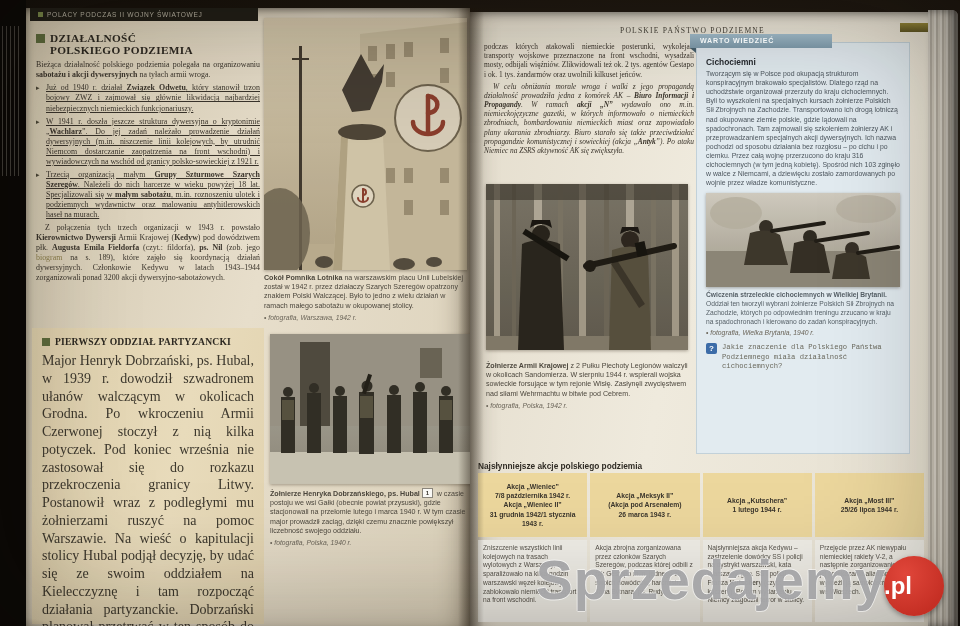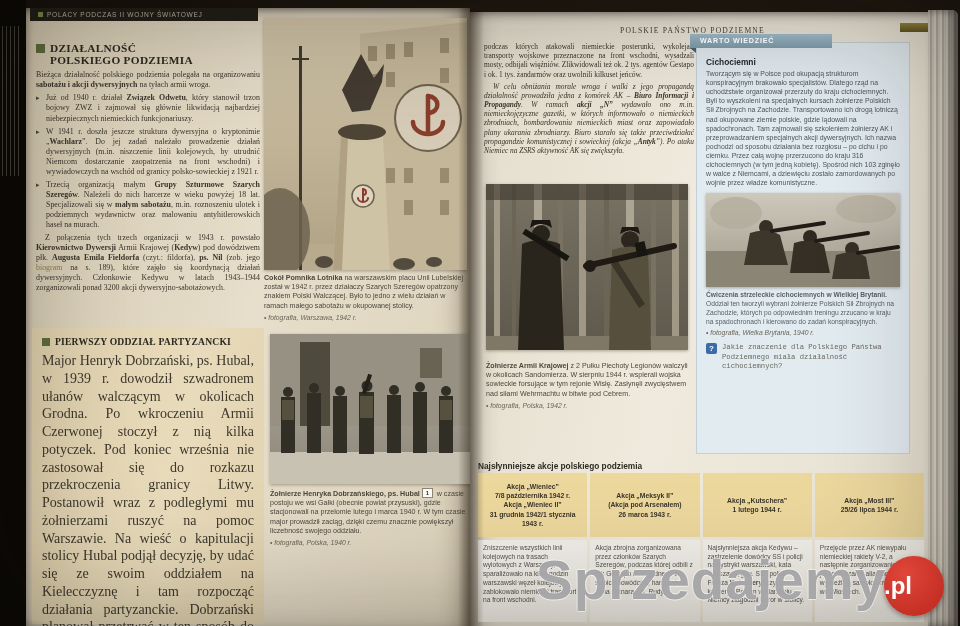--- a/index.html
+++ b/index.html
@@ -37,30 +37,30 @@
   .badge{display:inline-block;min-width:7px;padding:0 1px;background:#fbfaf6;border:1px solid #8b867c;
     color:#3c382f;font-size:6px;line-height:8px;text-align:center;margin:0 2px;font-weight:700;
     font-family:"Liberation Sans",sans-serif;vertical-align:1px;}
   .sq{display:inline-block;width:9px;height:9px;background:#5e6c3d;flex:0 0 9px;margin-top:2px;}
   .q-row{display:flex;gap:5px;align-items:flex-start;}
   .q-icon{flex:0 0 11px;width:11px;height:11px;background:#3c6ca8;color:#fff;border-radius:2px;
     font-family:"Liberation Sans",sans-serif;font-weight:700;font-size:8px;line-height:11px;text-align:center;}
   .q-text{font-family:Liberation Mono, monospace;font-size:7.2px;line-height:1.3;color:#6b6a5e;}
   .bullet-row{display:flex;gap:3px;margin-top:3px;}
   .bullet-glyph{flex:0 0 7px;color:#4a4536;font-size:7px;line-height:10px;}
-  .bullet-row .bt{flex:1;}
+  .bullet-row .bt{flex:1;text-decoration:underline;}
   p{margin:0 0 3px 0;}
   figure{margin:0;}
 
   
   #tab-left{left:4px;top:0;width:228px;height:13px;background:#201e17;color:#b7b2a2;
     font-family:"Liberation Sans",sans-serif;font-size:6.6px;letter-spacing:.7px;line-height:13px;
     display:flex;align-items:center;gap:4px;padding-left:8px;box-sizing:border-box;}
   #tab-left .tabsq{width:5px;height:5px;background:#7a8a4a;flex:0 0 5px;}
-  #lcol{left:10px;top:34px;width:224px;height:300px;overflow:hidden;}
+  #lcol{left:10px;top:24px;width:224px;height:300px;overflow:hidden;}
   .h1-row{display:flex;gap:5px;margin-bottom:4px;}
   .h1{font-weight:700;font-size:11.3px;line-height:1.08;color:#2d2921;letter-spacing:.3px;}
   #fig-monument{left:238px;top:10px;width:203px;}
   .photo-frame{box-shadow:0 1px 3px rgba(40,30,15,.35);display:block;}
   #box-partisan{left:6px;top:320px;width:232px;height:296px;box-sizing:border-box;
     background:linear-gradient(100deg,#e0d1ad 0%,#e8dbbb 60%,#e2d3b0 100%);padding:8px 10px;}
   #box-partisan .h2{font-weight:700;font-size:9.6px;color:#2d2921;letter-spacing:.2px;}
   #box-partisan .serif-body{font-size:14px;color:#3d382d;}
   #fig-hubal{left:244px;top:326px;width:205px;}
 

